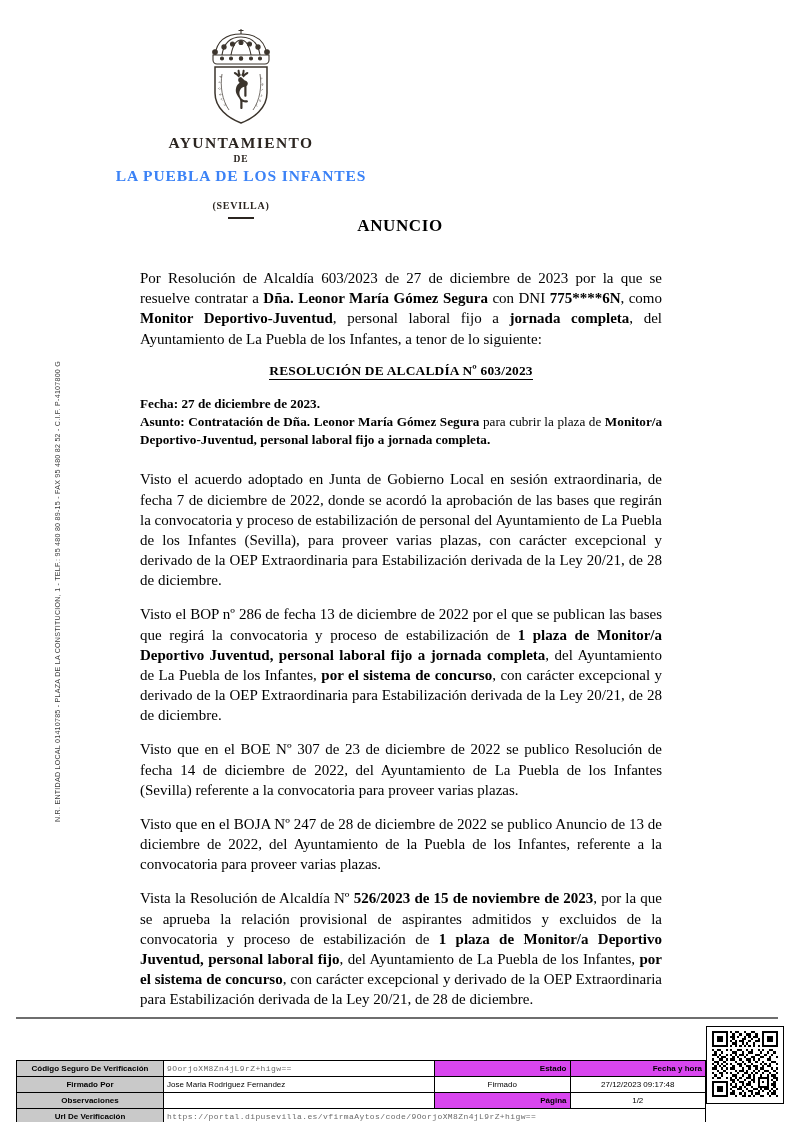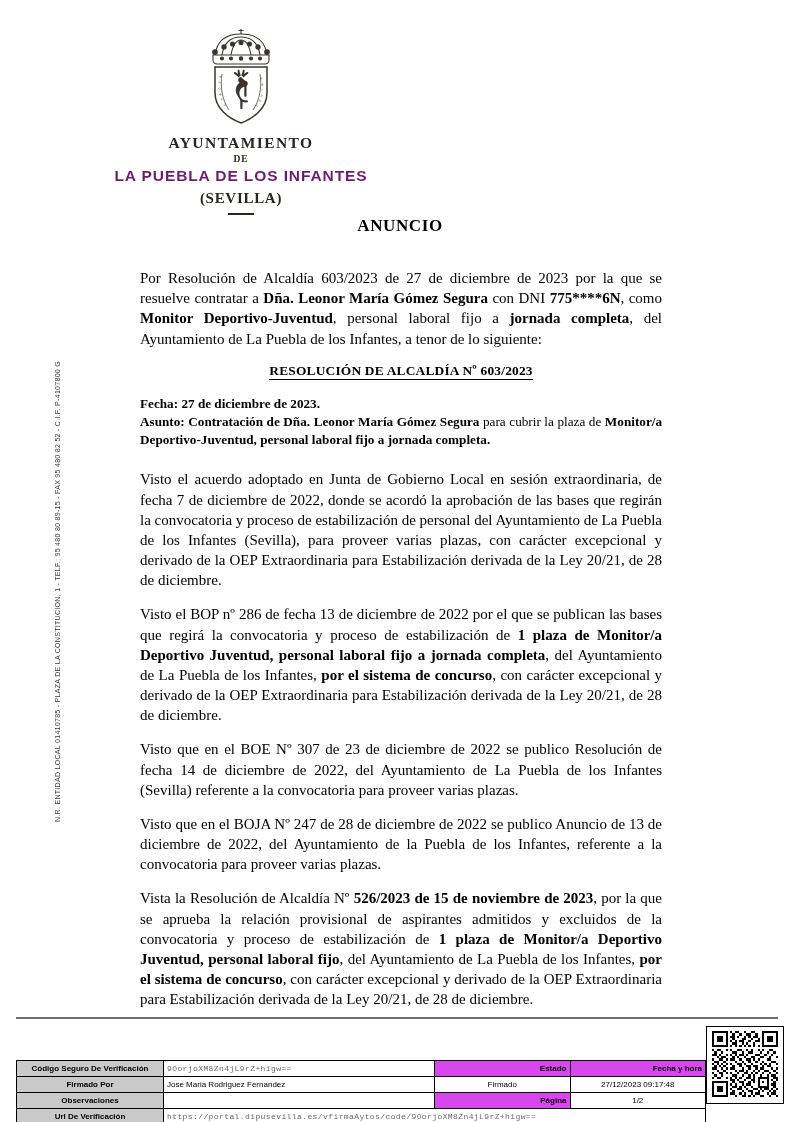--- a/index.html
+++ b/index.html
@@ -56,34 +56,34 @@
   }
   .org-line2 {
     font-family: "Liberation Serif", serif;
     font-size: 9.5px;
     font-weight: 700;
     letter-spacing: 1px;
     color: #2b2520;
     margin: 2px 0;
   }
   .org-line3 {
-    font-family: Liberation Sans, sans-serif;
+    font-family: Liberation Serif, serif;
     font-size: 15.5px;
     font-weight: 700;
     letter-spacing: 0.9px;
-    color: #701a75;
+    color: #3b82f6;
     line-height: 1.3;
   }
   .org-line4 {
     font-family: "Liberation Serif", serif;
-    font-size: 15px;
+    font-size: 10px;
     font-weight: 700;
     letter-spacing: 0.7px;
     color: #2b2520;
-    margin-top: 3px;
+    margin-top: 13px;
   }
   .org-rule {
     width: 26px;
     height: 2px;
     background: #2b2520;
     margin: 6px auto 0 auto;
   }
 
   
   .doc-title {

